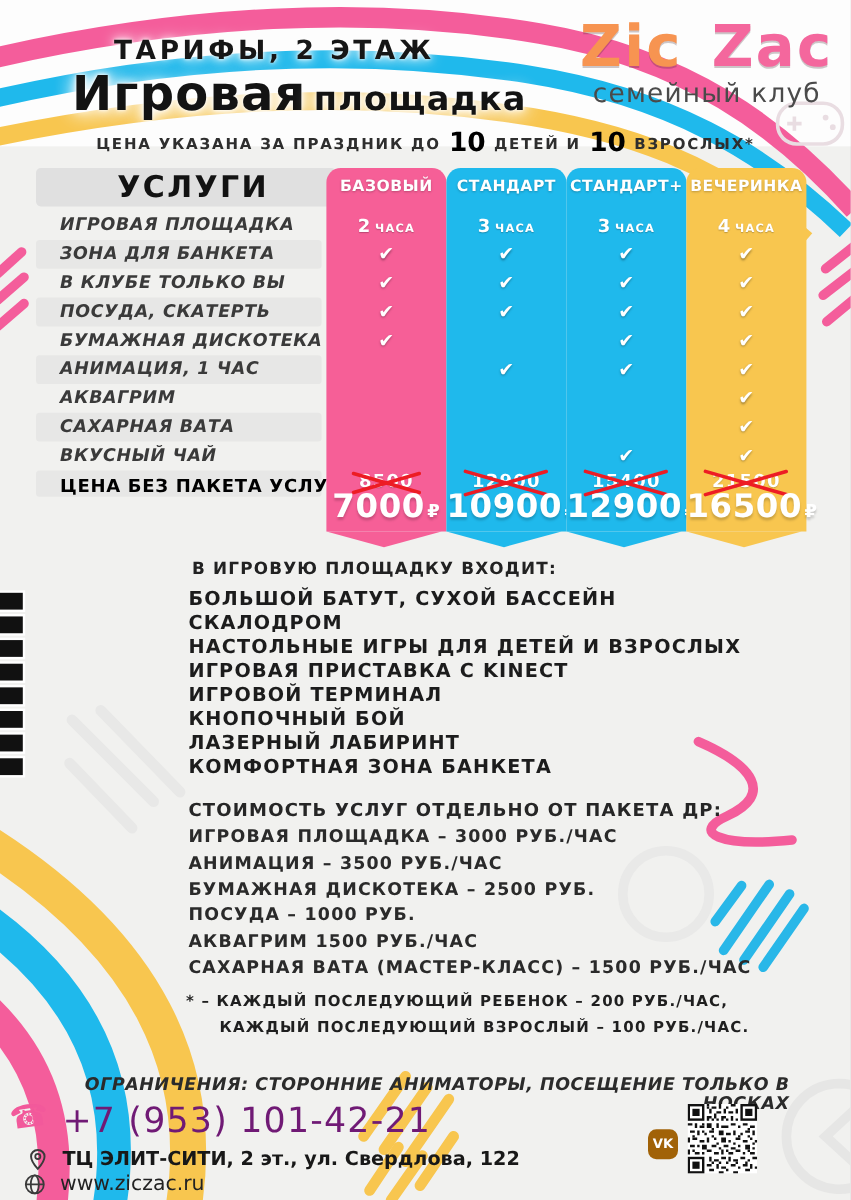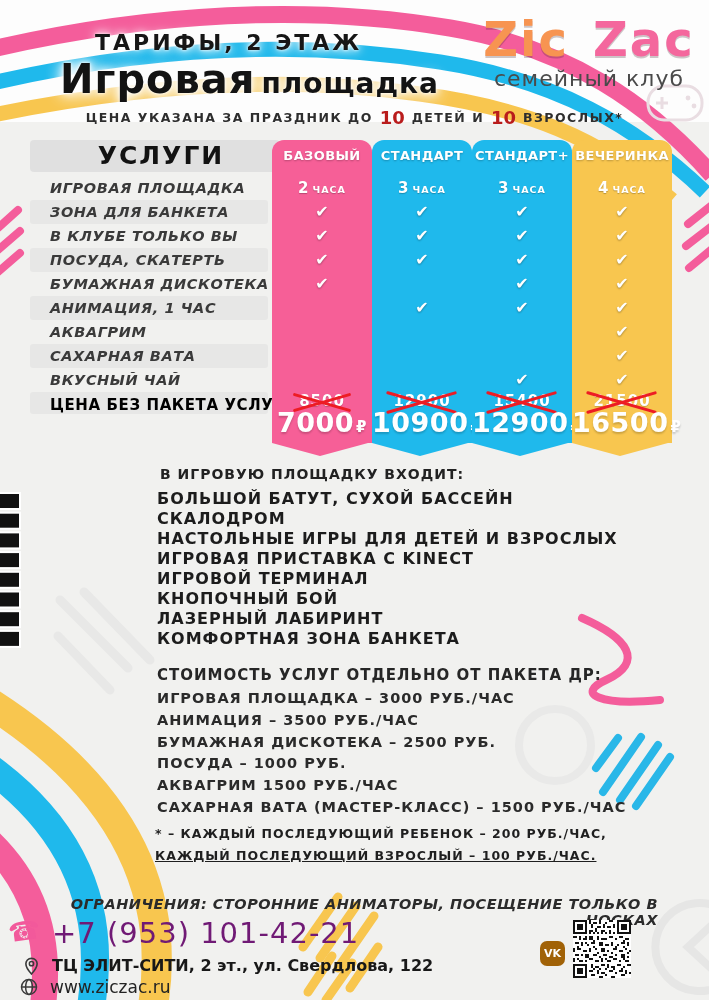--- a/index.html
+++ b/index.html
@@ -17,21 +17,21 @@
   .tb2{font-size:28px;font-weight:bold;margin-left:6px;letter-spacing:1px;}
   .logo{left:480px;top:14px;width:218px;text-align:center;}
   .logo-words{font-size:48px;font-weight:bold;letter-spacing:2px;line-height:1.05;
     text-shadow:0 2px 0 rgba(60,30,40,.25);}
   .lw1{color:#F79451;}
   .lw2{color:#F4679D;margin-left:24px;}
   .logo-tag{font-size:22px;color:#4a4a4a;margin-top:2px;letter-spacing:1px;}
 
   .note{left:0;top:107px;width:709px;text-align:center;font-size:12.5px;font-weight:bold;
     letter-spacing:1.5px;color:#2e2e2e;}
-  .note .num{font-size:18px;color:#b91c1c;letter-spacing:0;vertical-align:-2px;padding:0 1px;}
+  .note .num{font-size:22px;color:#000000;letter-spacing:0;vertical-align:-2px;padding:0 1px;}
 
   
   .table{left:30px;top:140px;width:640px;height:320px;}
   .services-bar{position:absolute;left:0;top:0;width:238px;height:32px;background:#e0e0e0;border-radius:4px;
     font-size:25px;font-weight:bold;letter-spacing:2px;color:#121212;text-align:center;line-height:32px;padding-left:12px;}
   .band{position:absolute;left:0;width:238px;height:24px;background:#e7e7e6;border-radius:3px;}
   .b1{top:60px}.b3{top:108px}.b5{top:156px}.b7{top:204px}.b9{top:252px;height:22px}
   .rlabel{position:absolute;left:20px;width:218px;height:24px;line-height:24px;font-size:14.5px;
     font-weight:bold;font-style:italic;color:#3a3a3a;letter-spacing:.6px;white-space:nowrap;}
   .rl0{top:36px}.rl1{top:60px}.rl2{top:84px}.rl3{top:108px}.rl4{top:132px}
@@ -66,21 +66,21 @@
 
   
   .includes-title{left:160px;top:466px;font-size:14px;font-weight:bold;letter-spacing:1px;color:#222;}
   .includes{left:157px;top:489px;font-size:16px;font-weight:bold;letter-spacing:1px;
     line-height:20px;color:#1c1c1c;white-space:nowrap;}
   .extras-title{left:157px;top:666px;font-size:15px;font-weight:bold;letter-spacing:1px;color:#262626;}
   .extras{left:157px;top:688px;font-size:14.5px;font-weight:bold;letter-spacing:1px;
     line-height:21.8px;color:#2a2a2a;white-space:nowrap;}
   .footnote{left:155px;top:823px;font-size:12.5px;font-weight:bold;letter-spacing:1px;
     line-height:22px;color:#1f1f1f;white-space:nowrap;}
-  .footnote .fn2{text-decoration:underline;}
+  .footnote .fn2{margin-left:28px;}
   .restrictions{left:0;top:896px;width:658px;text-align:right;font-size:14.5px;font-weight:bold;
     font-style:italic;letter-spacing:.5px;color:#2b2b2b;}
 
   
   .phone-icon{left:8px;top:916px;font-size:26px;color:#f2599b;transform:rotate(-8deg);}
   .phone{left:52px;top:916px;font-size:29px;font-weight:normal;letter-spacing:1px;color:#701a75;}
   .addr-icon{left:24px;top:957px;}
   .address{left:52px;top:956px;font-size:16px;font-weight:bold;color:#181818;}
   .site-icon{left:20px;top:978px;}
   .website{left:50px;top:977px;font-size:17px;color:#232323;}

